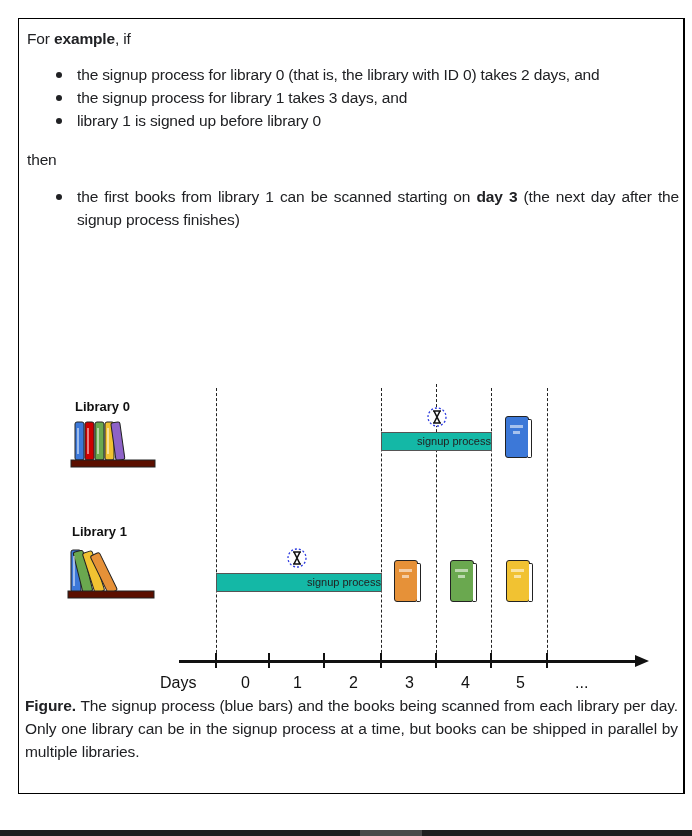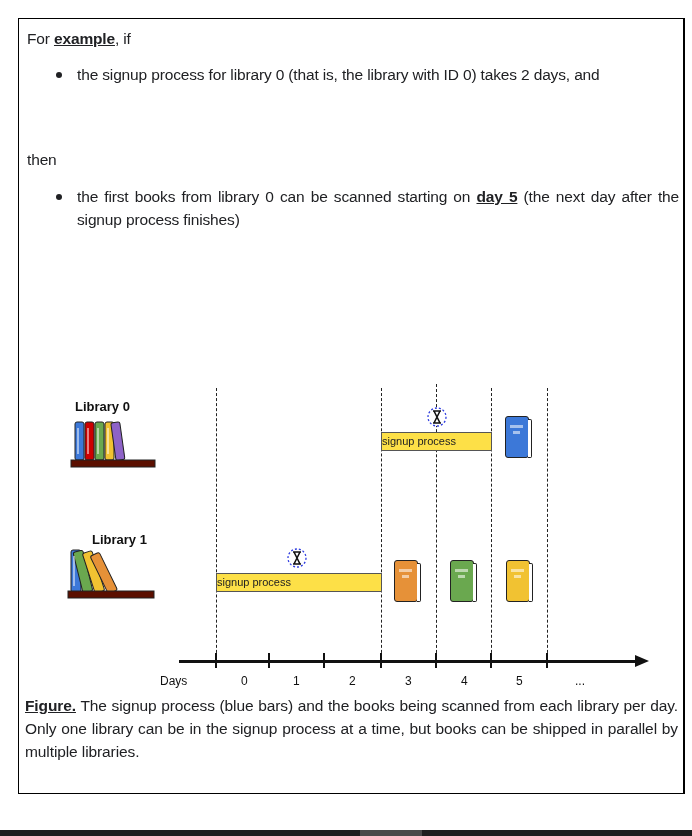--- a/index.html
+++ b/index.html
@@ -8,53 +8,55 @@
     .frame { position: absolute; left: 18px; top: 18px; width: 667px; height: 776px;
              border: 1px solid #000; border-right-width: 2px; border-bottom-width: 1px; box-sizing: border-box; }
     .txt { position: absolute; font-size: 15.5px; line-height: 23px; letter-spacing: -0.15px; }
     .intro { left: 27px; top: 27px; }
     .then { left: 27px; top: 148px; }
     ul.bullets { position: absolute; margin: 0; padding: 0; list-style: none; font-size: 15.5px; line-height: 23px; letter-spacing: -0.15px; }
     ul.bullets li { position: relative; padding-left: 28px; }
     ul.bullets li::before { content: ""; position: absolute; left: 7px; top: 9px; width: 6px; height: 6px; border-radius: 50%; background: #202124; }
     .list1 { left: 49px; top: 63px; width: 630px; }
     .list2 { left: 49px; top: 185px; width: 630px; text-align: justify; }
-    b { font-weight: bold; text-decoration: underline; }
+    b { font-weight: bold; }
     .caption { position: absolute; left: 25px; top: 694px; width: 653px; font-size: 15.5px; line-height: 23px; text-align: justify; letter-spacing: -0.1px; }
     .figure { position: absolute; left: 0; top: 380px; width: 692px; height: 320px; }
     .lib-label { position: absolute; font-size: 13px; font-weight: bold; color: #111; }
     .dash { position: absolute; width: 0; border-left: 1px dashed #222; }
-    .bar { position: absolute; height: 19px; background: #fde047; border: 1px solid #555; box-sizing: border-box;
-           font-size: 11px; color: #222; text-align: left; line-height: 17px; }
+    .bar { position: absolute; height: 19px; background: #14b8a6; border: 1px solid #555; box-sizing: border-box;
+           font-size: 11px; color: #222; text-align: right; line-height: 17px; }
     .book { position: absolute; width: 24px; height: 42px; border: 1.5px solid #222; border-radius: 3px; box-sizing: border-box; }
     .book::before { content: ""; position: absolute; right: -4px; top: 2px; width: 3px; height: 37px; background: #fff; border: 1px solid #222; border-left: none; border-radius: 0 2px 2px 0; }
     .book .l1 { position: absolute; left: 4px; top: 8px; width: 13px; height: 3px; background: rgba(255,255,255,0.55); }
     .book .l2 { position: absolute; left: 7px; top: 14px; width: 7px; height: 3px; background: rgba(255,255,255,0.55); }
     .axis { position: absolute; left: 179px; top: 280px; width: 460px; height: 3px; background: #111; }
     .arrow { position: absolute; left: 635px; top: 275px; width: 0; height: 0; border-left: 14px solid #111; border-top: 6px solid transparent; border-bottom: 6px solid transparent; }
     .tick { position: absolute; top: 273px; width: 2px; height: 15px; background: #111; }
-    .tlabel { position: absolute; top: 294px; font-size: 12px; color: #111; }
+    .tlabel { position: absolute; top: 294px; font-size: 16px; color: #111; }
     .bottom-bar { position: absolute; left: 0; top: 830px; width: 692px; height: 6px; background: #1f1f1f; }
     .bottom-thumb { position: absolute; left: 360px; top: 830px; width: 62px; height: 6px; background: #4a4a4a; }
   </style>
 </head>
 <body>
 
 <div class="frame"></div>
 
 <div class="txt intro"><span>For </span><b>example</b><span>, if</span></div>
 
 <ul class="bullets list1">
   <li>the signup process for library 0 (that is, the library with ID 0) takes 2 days, and</li>
+  <li>the signup process for library 1 takes 3 days, and</li>
+  <li>library 1 is signed up before library 0</li>
 </ul>
 
 <div class="txt then">then</div>
 
 <ul class="bullets list2">
-  <li><span>the first books from library 0 can be scanned starting on </span><b>day 5</b><span> (the next day after the signup process finishes)</span></li>
+  <li><span>the first books from library 1 can be scanned starting on </span><b>day 3</b><span> (the next day after the signup process finishes)</span></li>
 </ul>
 
 <div class="figure">
 
   <div class="dash" style="left:216px; top:8px; height:280px;"></div>
   <div class="dash" style="left:381px; top:8px; height:280px;"></div>
   <div class="dash" style="left:436px; top:4px; height:284px;"></div>
   <div class="dash" style="left:491px; top:8px; height:280px;"></div>
   <div class="dash" style="left:547px; top:8px; height:280px;"></div>
 
@@ -75,21 +77,21 @@
   <svg style="position:absolute; left:426px; top:26px;" width="22" height="22">
     <circle cx="11" cy="11" r="9" fill="#fff" stroke="#2f3de0" stroke-width="1.3" stroke-dasharray="2 2"></circle>
     <path d="M7 5 H15 M7 17 H15 M8 5 L14 17 M14 5 L8 17" stroke="#111" stroke-width="1.6" fill="none"></path>
   </svg>
   <div class="bar" style="left:381px; top:52px; width:111px;">signup process</div>
   <div class="book" style="left:505px; top:36px; background:#3c78d8;">
       <span class="l1"></span>
       <span class="l2"></span>
     </div>
 
-  <div class="lib-label" style="left:72px; top:152px;margin-left:20px;">Library 1</div>
+  <div class="lib-label" style="left:72px; top:144px;">Library 1</div>
   <svg style="position:absolute; left:67px; top:162px;" width="92" height="58">
     <rect x="4" y="8" width="10" height="42" rx="2" fill="#3c78d8" stroke="#222" stroke-width="1"></rect>
     <rect x="16" y="8" width="10" height="42" rx="2" fill="#6aa84f" stroke="#222" stroke-width="1" transform="rotate(-14 21 50)"></rect>
     <rect x="28" y="8" width="10" height="42" rx="2" fill="#f1c232" stroke="#222" stroke-width="1" transform="rotate(-18 33 50)"></rect>
     <rect x="41" y="8" width="10" height="42" rx="2" fill="#e69138" stroke="#222" stroke-width="1" transform="rotate(-26 46 50)"></rect>
     <rect x="6" y="14" width="2" height="30" fill="#fff" opacity="0.5"></rect>
     <rect x="1" y="49" width="86" height="7" fill="#5b0f00" stroke="#222" stroke-width="1"></rect>
   </svg>
 
   <svg style="position:absolute; left:286px; top:167px;" width="22" height="22">

